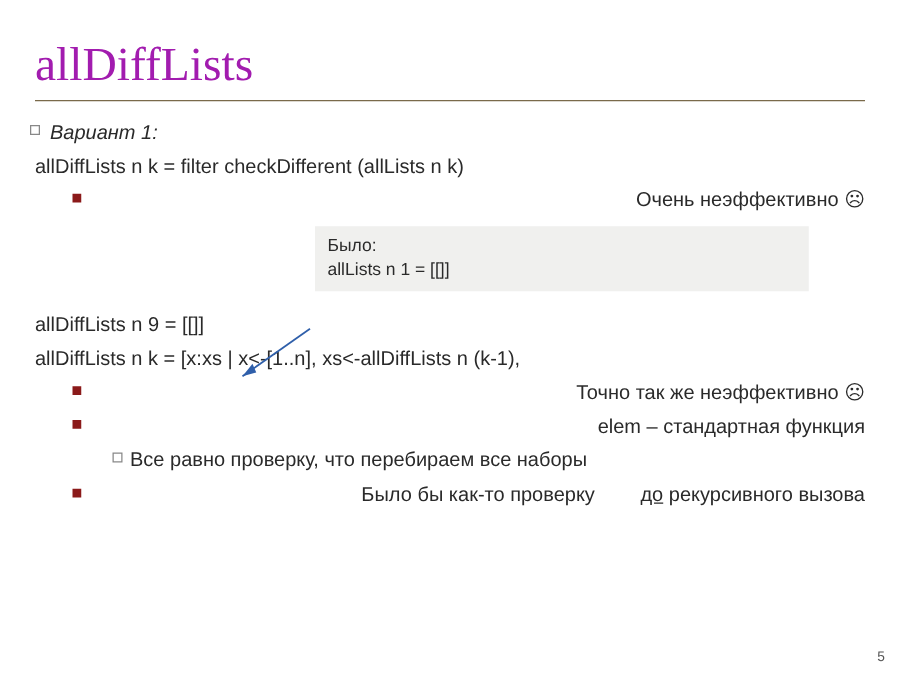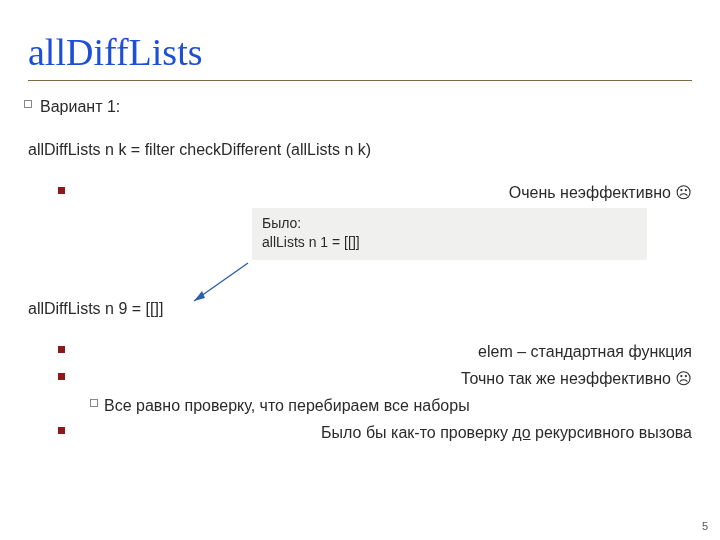--- a/index.html
+++ b/index.html
@@ -16,21 +16,21 @@
   .slide {
     width: 720px;
     height: 540px;
     position: relative;
     box-sizing: border-box;
     padding: 30px 28px 20px 28px;
   }
   .title {
     font-family: Georgia, "Times New Roman", serif;
     font-size: 38px;
-    color: #1d4ed8;
+    color: #a21caf;
     font-weight: normal;
     margin: 0 0 6px 0;
   }
   .title-rule {
     border: none;
     border-top: 1px solid #7a6a4a;
     margin: 0 0 14px 0;
   }
   .content {
     font-size: 16px;
@@ -38,20 +38,21 @@
   }
   .list {
     list-style: none;
     margin: 0;
     padding: 0;
   }
   .lvl1 {
     padding-left: 12px;
     position: relative;
     margin: 4px 0;
+    font-style: italic;
   }
   .lvl1::before {
     content: "";
     position: absolute;
     left: -4px;
     top: 5px;
     width: 8px;
     height: 8px;
     border: 1px solid #888;
     box-sizing: border-box;
@@ -80,27 +81,27 @@
     content: "";
     position: absolute;
     left: 62px;
     top: 5px;
     width: 8px;
     height: 8px;
     border: 1px solid #888;
     box-sizing: border-box;
   }
   .plain {
-    margin: 20px 0;
+    margin: 4px 0;
   }
-  .u { text-decoration: underline; }
+  .u { text-decoration: underline; margin-left: 32px; }
   .callout {
     position: absolute;
     left: 252px;
-    top: 208px;
+    top: 181px;
     width: 395px;
     background: #f0f0ee;
     padding: 6px 10px 8px 10px;
     font-size: 14px;
     line-height: 1.35;
     box-sizing: border-box;
   }
   .arrow {
     position: absolute;
     left: 186px;
@@ -133,24 +134,25 @@
     <ul class="list">
       <li class="lvl2">Очень неэффективно ☹</li>
     </ul>
 
     <div style="height:10px"></div>
 
 
     <div style="height:58px"></div>
 
     <div class="plain">allDiffLists n 9 = [[]]</div>
+    <div class="plain">allDiffLists n k = [x:xs | x&lt;-[1..n], xs&lt;-allDiffLists n (k-1),</div>
 
     <ul class="list">
+      <li class="lvl2">Точно так же неэффективно ☹</li>
       <li class="lvl2">elem – стандартная функция</li>
-      <li class="lvl2">Точно так же неэффективно ☹</li>
       <li class="lvl3">Все равно проверку, что перебираем все наборы</li>
       <li class="lvl2">
         <span>Было бы как-то проверку </span><span class="u">до</span><span> рекурсивного вызова</span>
       </li>
     </ul>
   </div>
 
   <div class="callout">
     <div>Было:</div>
     <div>allLists n 1 = [[]]</div>

